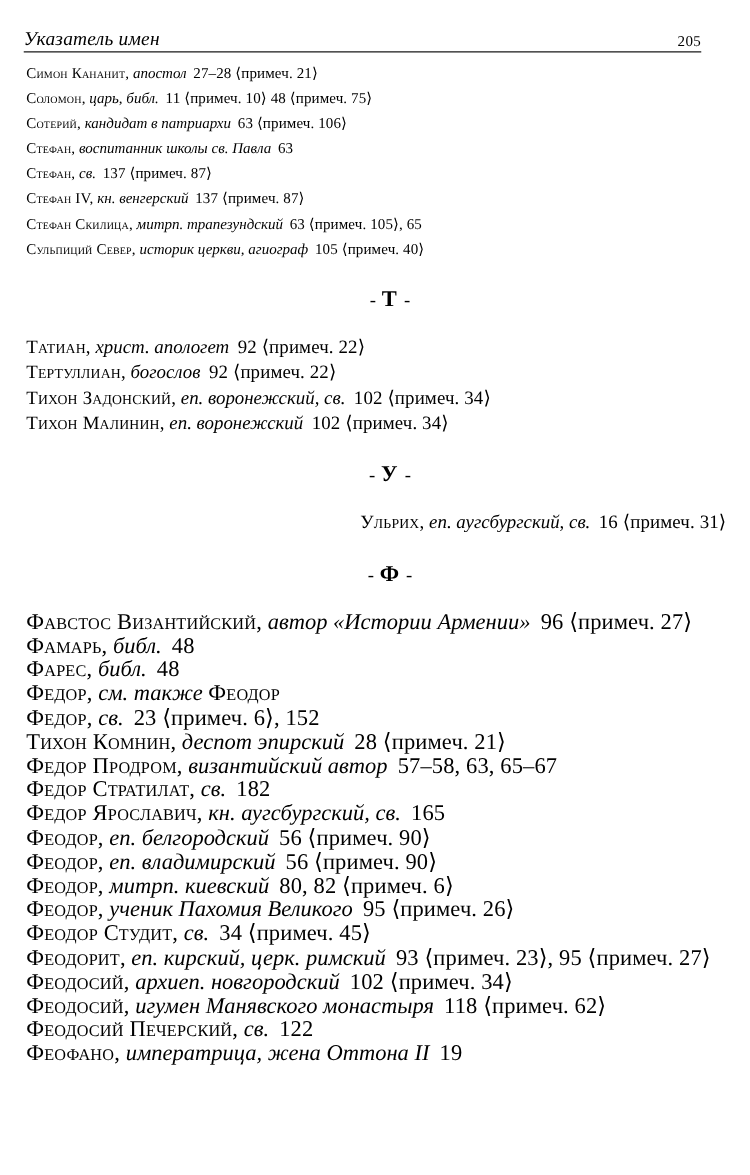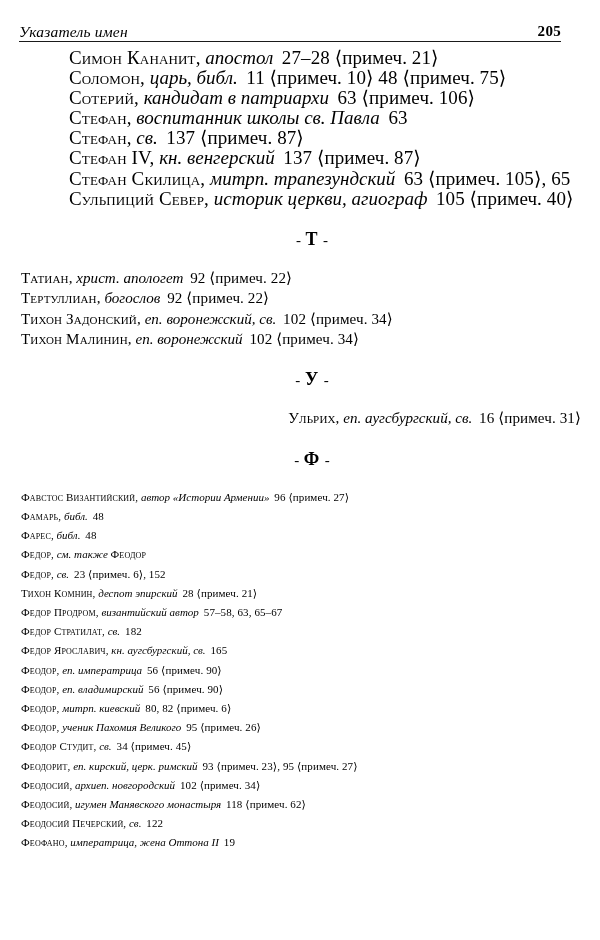--- a/index.html
+++ b/index.html
@@ -37,41 +37,41 @@
     box-sizing: border-box;
   }
   .runhead-title {
     font-style: italic;
     font-size: 15.5px;
     letter-spacing: 0.2px;
     line-height: 1;
     white-space: nowrap;
   }
   .runhead-folio {
-    font-size: 15px;
-    font-weight: 700;
+    font-size: 12px;
+    font-weight: 400;
     line-height: 1;
     letter-spacing: 0.3px;
   }
 
   
   .column {
     position: absolute;
     left: 19px;
     top: 48px;
     width: 562px;
   }
 
   .block {
     margin: 0;
   }
-  .block.letter-s   { font-size: 19px; line-height: 20.1px; margin-left: 48px; }
+  .block.letter-s   { font-size: 12px; line-height: 20.1px; }
   .block.letter-t   { font-size: 15.1px; line-height: 20.4px; }
   .block.letter-u   { font-size: 15.1px; line-height: 20.4px; text-align: right; }
-  .block.letter-f   { font-size: 11px; line-height: 19.2px; }
+  .block.letter-f   { font-size: 18px; line-height: 19.2px; }
 
   
   .section-mark {
     text-align: center;
     font-weight: 700;
     font-size: 18px;
     letter-spacing: 1px;
     padding-left: 24px; 
   }
   .section-mark .dash {
@@ -135,21 +135,21 @@
       <div class="block letter-f">
         <div class="entry"><span class="hw">Фавстос Византийский,</span> <span class="desc">автор «Истории Армении»</span><span class="sep"></span><span class="nums">96 ⟨примеч. 27⟩</span></div>
         <div class="entry"><span class="hw">Фамарь,</span> <span class="desc">библ.</span><span class="sep"></span><span class="nums">48</span></div>
         <div class="entry"><span class="hw">Фарес,</span> <span class="desc">библ.</span><span class="sep"></span><span class="nums">48</span></div>
         <div class="entry"><span class="hw">Федор,</span> <span class="desc">см. также</span> <span class="hw">Феодор</span></div>
         <div class="entry"><span class="hw">Федор,</span> <span class="desc">св.</span><span class="sep"></span><span class="nums">23 ⟨примеч. 6⟩, 152</span></div>
         <div class="entry"><span class="hw">Тихон Комнин,</span> <span class="desc">деспот эпирский</span><span class="sep"></span><span class="nums">28 ⟨примеч. 21⟩</span></div>
         <div class="entry"><span class="hw">Федор Продром,</span> <span class="desc">византийский автор</span><span class="sep"></span><span class="nums">57–58, 63, 65–67</span></div>
         <div class="entry"><span class="hw">Федор Стратилат,</span> <span class="desc">св.</span><span class="sep"></span><span class="nums">182</span></div>
         <div class="entry"><span class="hw">Федор Ярославич,</span> <span class="desc">кн. аугсбургский, св.</span><span class="sep"></span><span class="nums">165</span></div>
-        <div class="entry"><span class="hw">Феодор,</span> <span class="desc">еп. императрица</span><span class="sep"></span><span class="nums">56 ⟨примеч. 90⟩</span></div>
+        <div class="entry"><span class="hw">Феодор,</span> <span class="desc">еп. белгородский</span><span class="sep"></span><span class="nums">56 ⟨примеч. 90⟩</span></div>
         <div class="entry"><span class="hw">Феодор,</span> <span class="desc">еп. владимирский</span><span class="sep"></span><span class="nums">56 ⟨примеч. 90⟩</span></div>
         <div class="entry"><span class="hw">Феодор,</span> <span class="desc">митрп. киевский</span><span class="sep"></span><span class="nums">80, 82 ⟨примеч. 6⟩</span></div>
         <div class="entry"><span class="hw">Феодор,</span> <span class="desc">ученик Пахомия Великого</span><span class="sep"></span><span class="nums">95 ⟨примеч. 26⟩</span></div>
         <div class="entry"><span class="hw">Феодор Студит,</span> <span class="desc">св.</span><span class="sep"></span><span class="nums">34 ⟨примеч. 45⟩</span></div>
         <div class="entry"><span class="hw">Феодорит,</span> <span class="desc">еп. кирский, церк. римский</span><span class="sep"></span><span class="nums">93 ⟨примеч. 23⟩, 95 ⟨примеч. 27⟩</span></div>
         <div class="entry"><span class="hw">Феодосий,</span> <span class="desc">архиеп. новгородский</span><span class="sep"></span><span class="nums">102 ⟨примеч. 34⟩</span></div>
         <div class="entry"><span class="hw">Феодосий,</span> <span class="desc">игумен Манявского монастыря</span><span class="sep"></span><span class="nums">118 ⟨примеч. 62⟩</span></div>
         <div class="entry"><span class="hw">Феодосий Печерский,</span> <span class="desc">св.</span><span class="sep"></span><span class="nums">122</span></div>
         <div class="entry"><span class="hw">Феофано,</span> <span class="desc">императрица, жена Оттона II</span><span class="sep"></span><span class="nums">19</span></div>
       </div>

